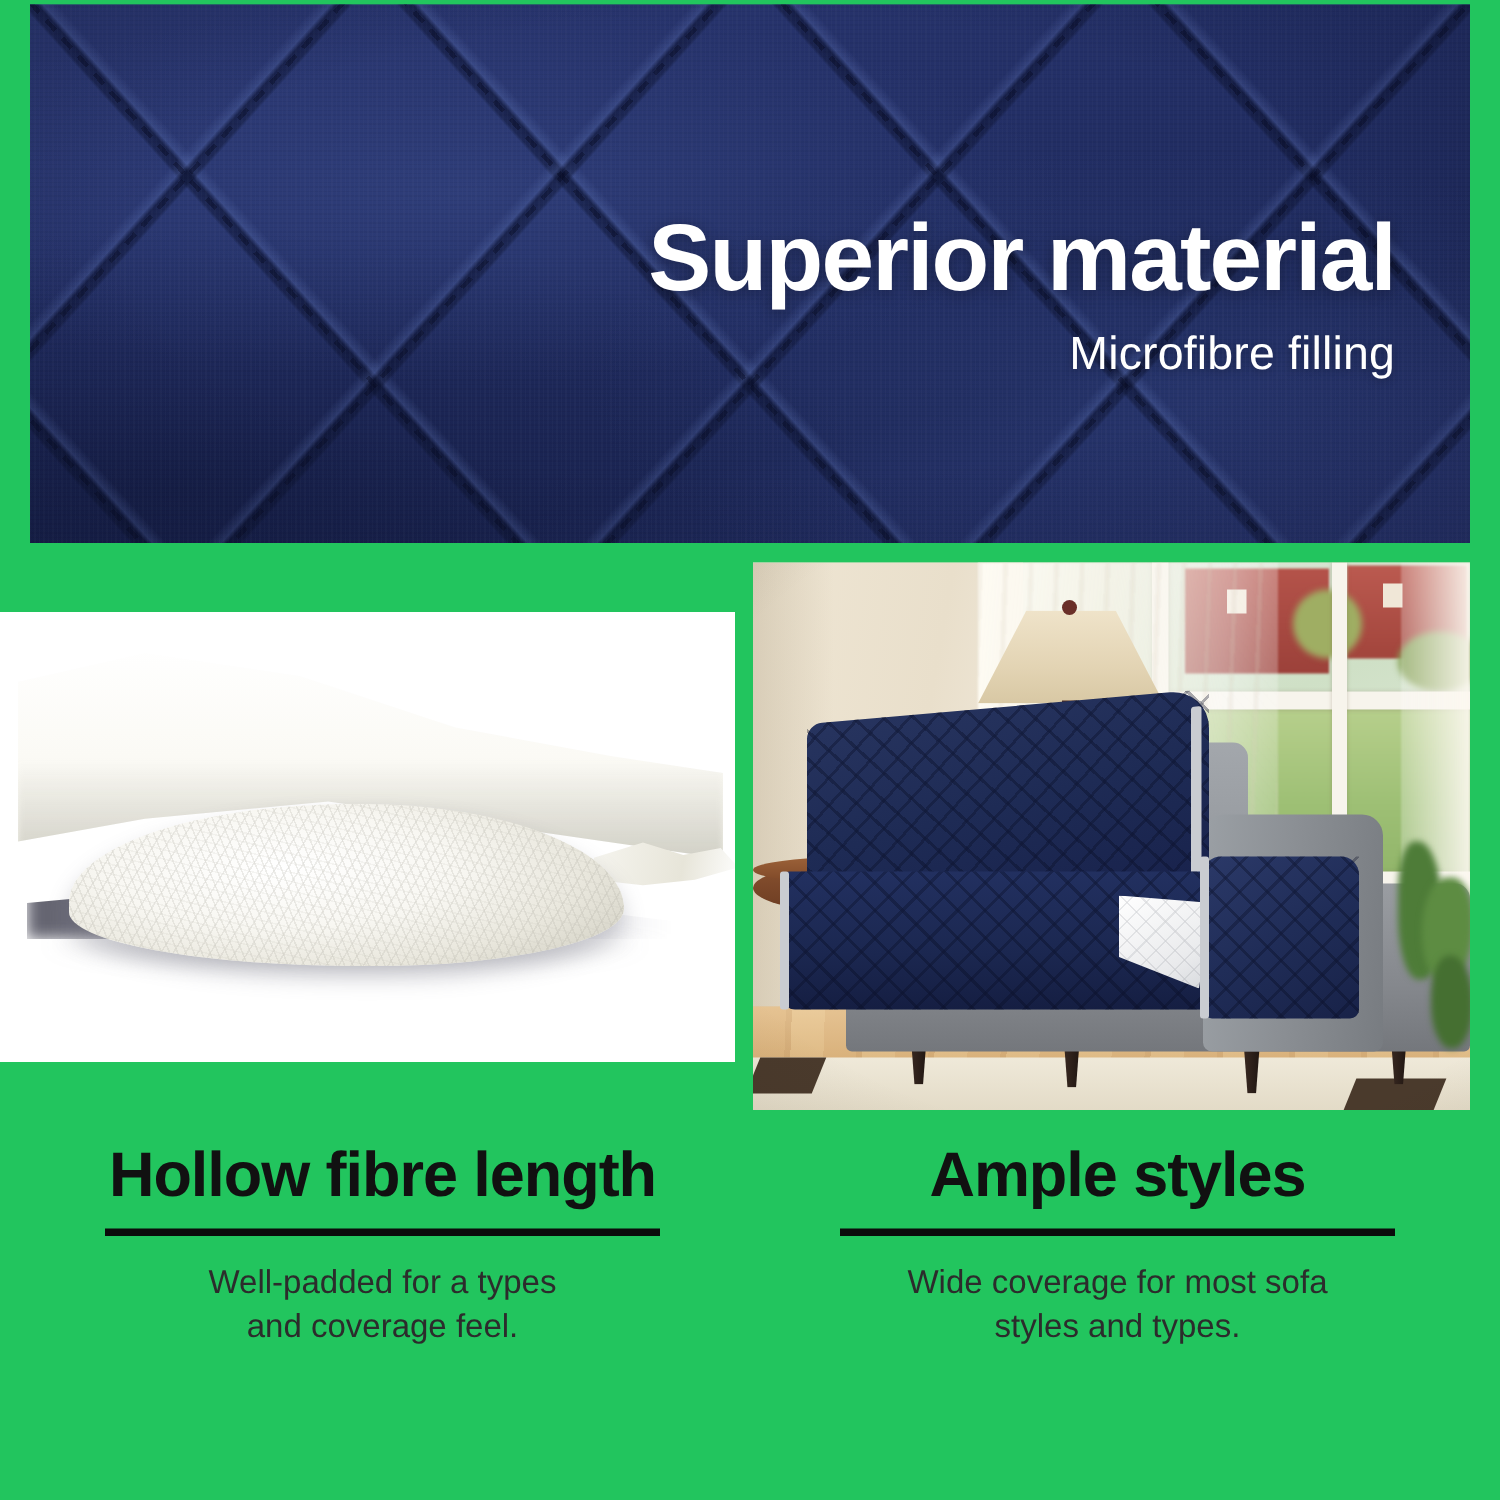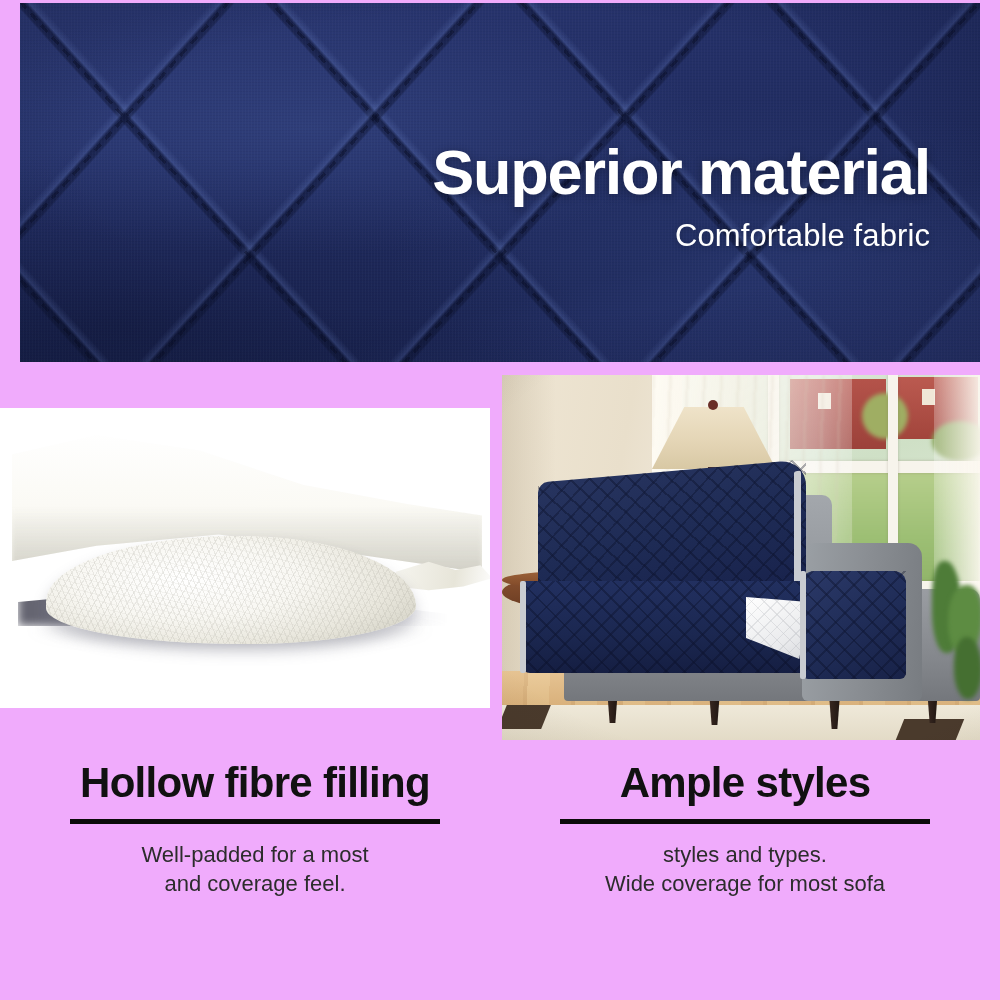--- a/index.html
+++ b/index.html
@@ -2,21 +2,21 @@
 <html><head>
 <meta charset="utf-8">
 <title>Product Feature Panel</title>
 <style>
   html,body{margin:0;padding:0;background:#ffffff;}
   body{
     width:1000px;height:1000px;overflow:hidden;position:relative;
     font-family:"Liberation Sans","DejaVu Sans",sans-serif;
     -webkit-font-smoothing:antialiased;
   }
-  .stage{position:absolute;inset:0;background:#f0abfc;}
+  .stage{position:absolute;inset:0;background:#22c55e;}
 
   
   .banner{
     position:absolute;left:20px;top:3px;width:960px;height:359px;
     overflow:hidden;background:#26336b;
   }
   .fabric-base{
     position:absolute;inset:0;
     background:
       radial-gradient(ellipse 60% 50% at 30% 35%, rgba(70,92,160,.30), rgba(0,0,0,0) 70%),
@@ -306,21 +306,21 @@
     <div class="fabric-base"></div>
     <div class="quilt-a"></div>
     <div class="quilt-b"></div>
     <div class="stitch-a"></div>
     <div class="stitch-b"></div>
     <div class="weave"></div>
     <div class="banner-vignette"></div>
 
     <div class="banner-text">
       <div class="headline">Superior material</div>
-      <div class="subhead">Comfortable fabric</div>
+      <div class="subhead">Microfibre filling</div>
     </div>
   </div>
 
   <div class="fibre-photo">
     <div class="fib-topglow"></div>
     <div class="fib-shadow"></div>
     <div class="fib-back"></div>
     <div class="fib-back-sh"></div>
     <div class="fib-dark-edge"></div>
     <div class="fib-tip-r"></div>
@@ -400,30 +400,30 @@
     <div class="piping" style="left:298px;top:196px;width:6px;height:108px;"></div>
 
     <div class="foliage" style="left:430px;top:186px;width:30px;height:92px;background:#4e7c38;border-radius:40% 60% 50% 50%;"></div>
     <div class="foliage" style="left:446px;top:210px;width:34px;height:70px;background:#5d8c42;border-radius:50% 40% 55% 45%;"></div>
     <div class="foliage" style="left:452px;top:262px;width:28px;height:62px;background:#456f31;border-radius:45% 55% 50% 50%;"></div>
 
     <div class="photo-shadow"></div>
   </div>
 
   <div class="col col-left">
-    <div class="col-title">Hollow fibre filling</div>
+    <div class="col-title">Hollow fibre length</div>
     <div class="rule"></div>
     <div class="col-desc">
-      <div>Well-padded for a most</div>
+      <div>Well-padded for a types</div>
       <div>and coverage feel.</div>
     </div>
   </div>
 
   <div class="col col-right">
     <div class="col-title">Ample styles</div>
     <div class="rule"></div>
     <div class="col-desc">
+      <div>Wide coverage for most sofa</div>
       <div>styles and types.</div>
-      <div>Wide coverage for most sofa</div>
     </div>
   </div>
 
 </div>
 
 </body></html>

